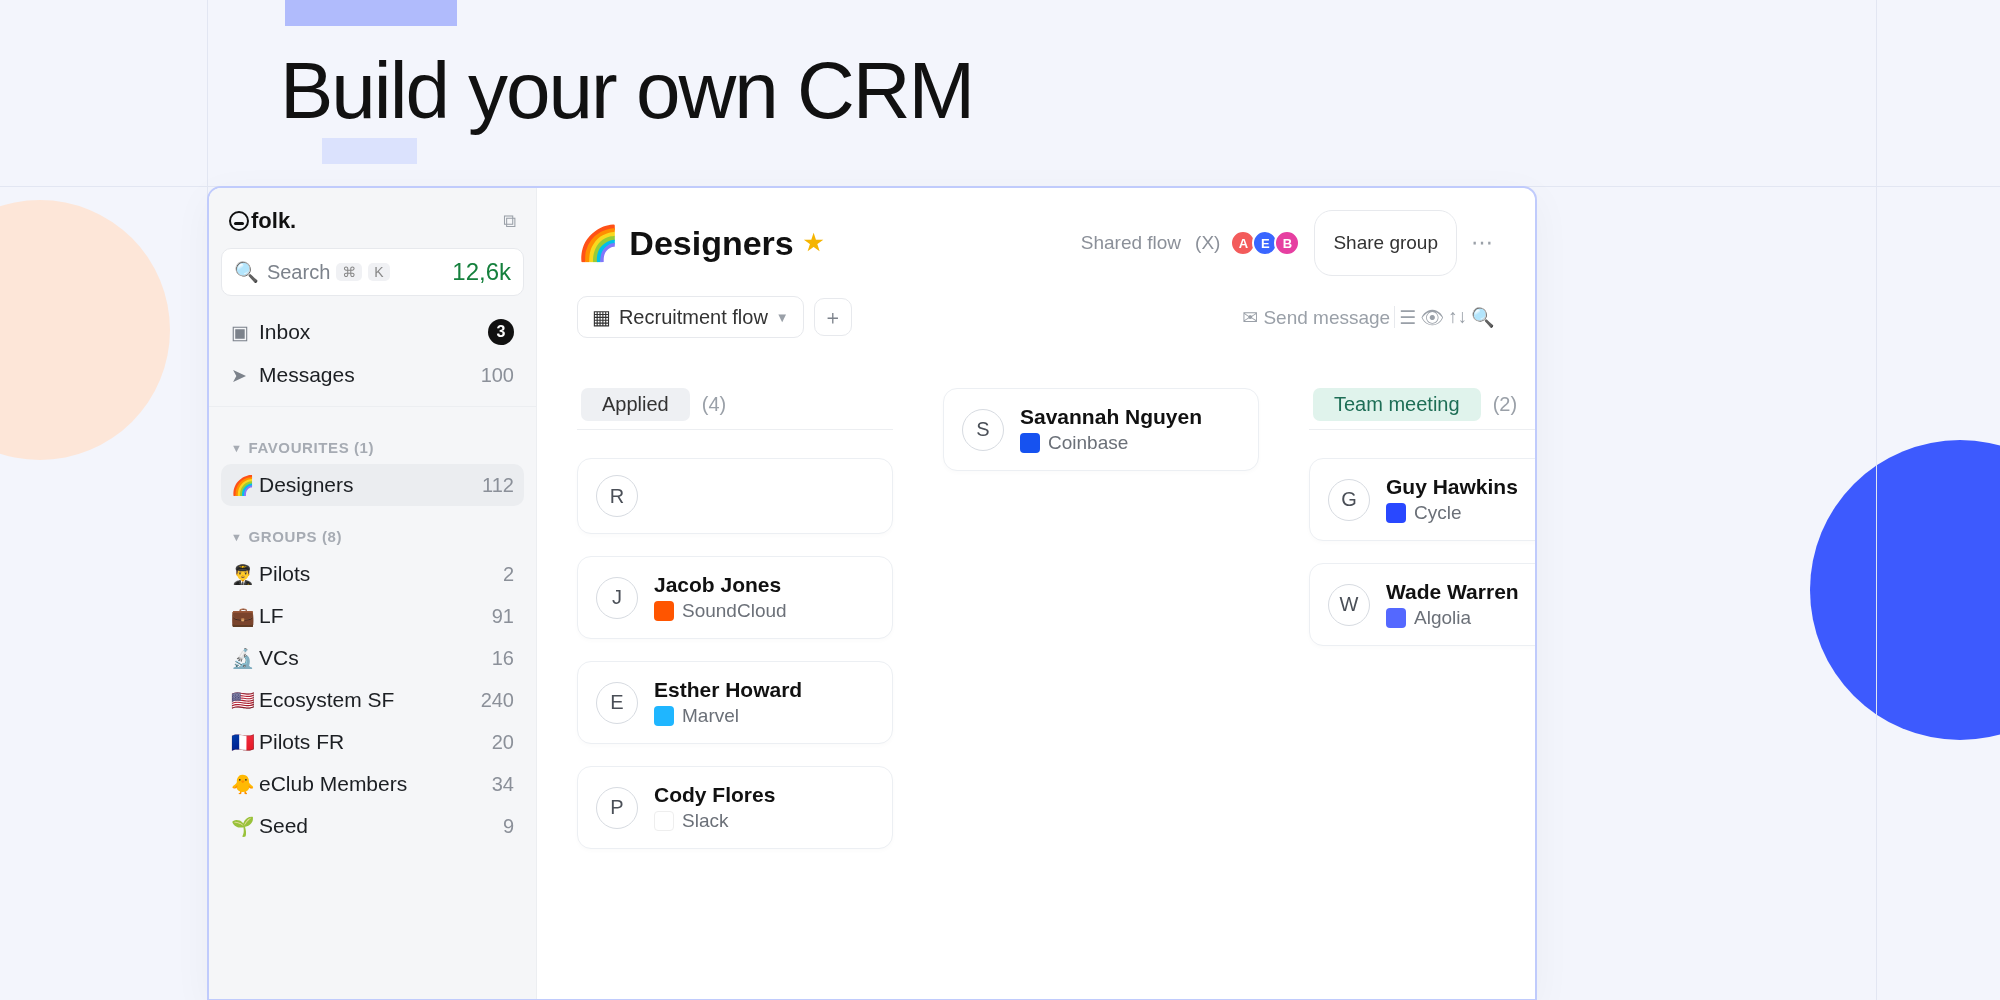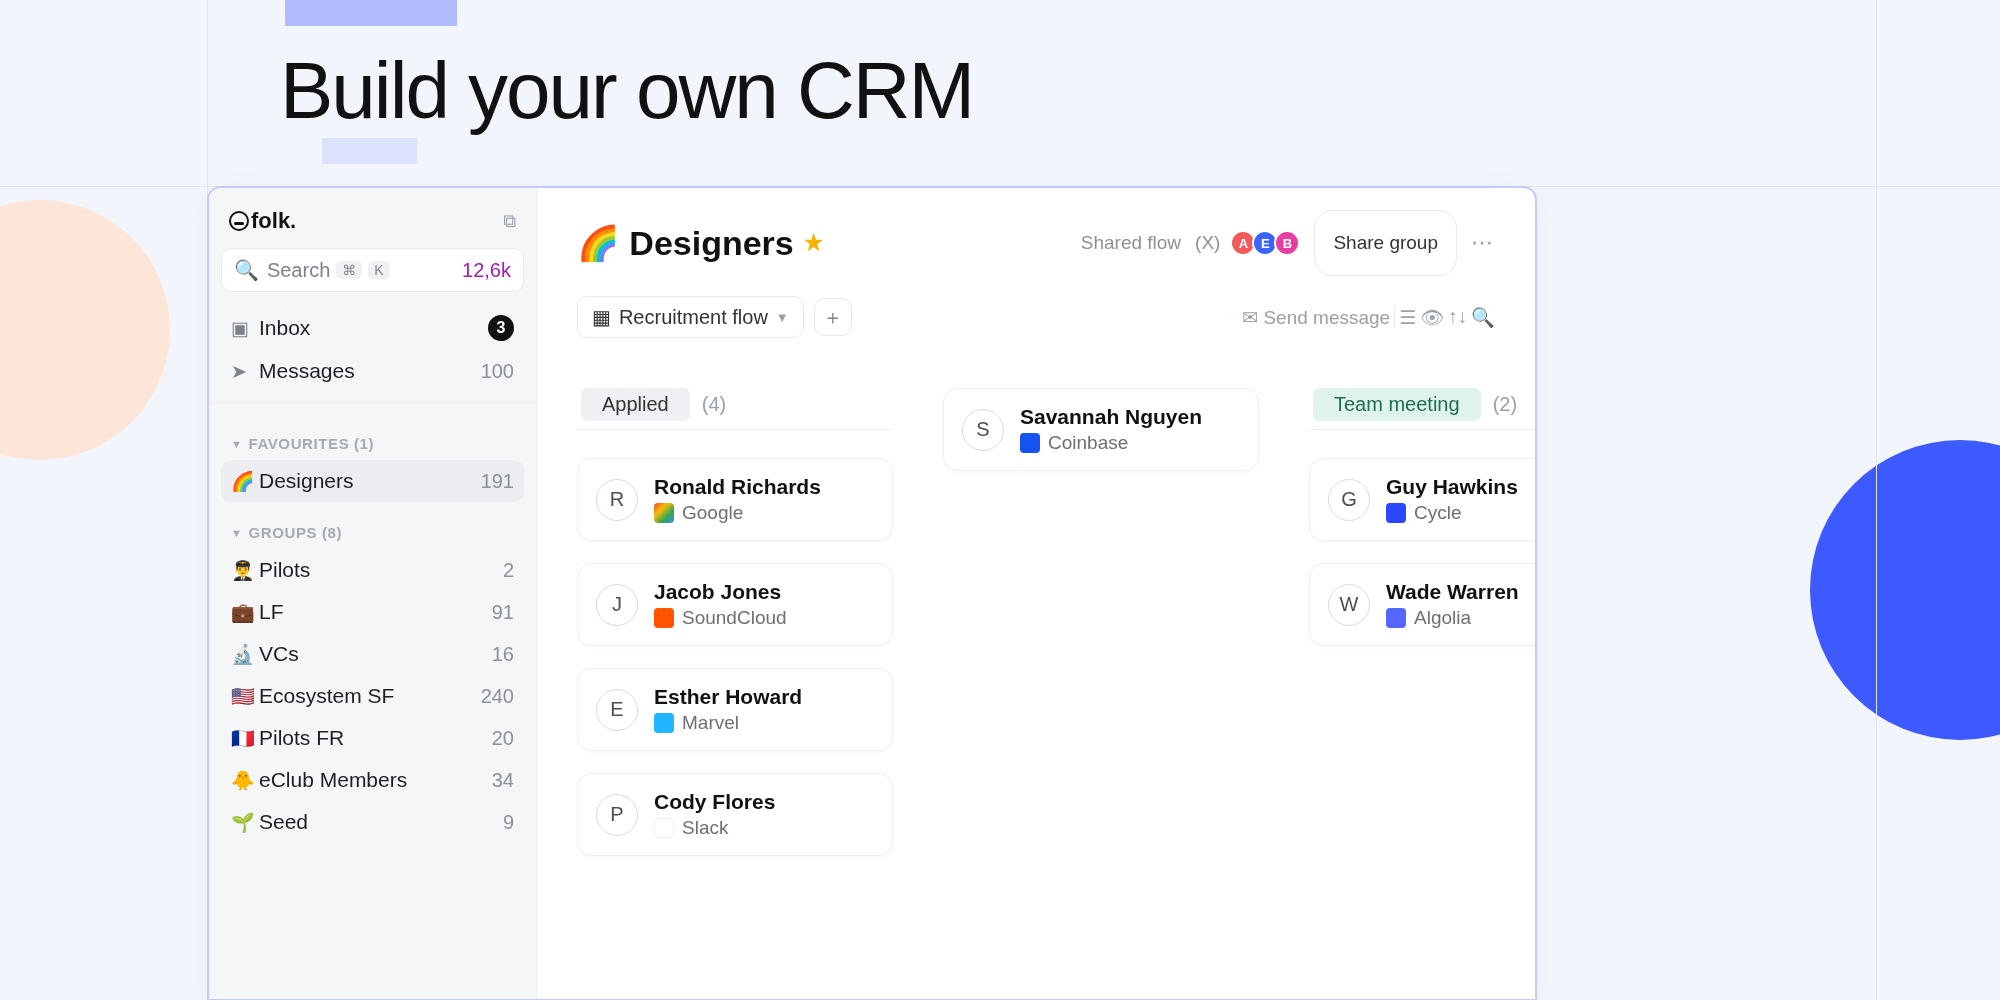--- a/index.html
+++ b/index.html
@@ -27,21 +27,21 @@
   .sidebar { width:328px; background:#f5f6f8; border-right:1px solid #eceef1; display:flex; flex-direction:column; padding:16px 12px; }
   .sb-top { display:flex; justify-content:space-between; align-items:center; padding:4px 8px 14px 8px;}
   .logo { font-weight:700; font-size:22px; color:#111; display:flex; align-items:center; gap:2px;}
   .logo-mark { display:inline-block; width:20px; height:20px; border:2.5px solid #111; border-radius:50%; position:relative;}
   .logo-mark::after{content:""; position:absolute; left:3px; right:3px; top:9px; height:2.5px; background:#111; border-radius:2px;}
   .collapse-icon { color:#9aa0a8; font-size:18px;}
 
   .search { display:flex; align-items:center; background:#fff; border:1px solid #e7e9ed; border-radius:10px; padding:9px 12px; font-size:20px; color:#7c828b;}
   .search .mg { margin-right:8px;}
   .kbd { background:#f0f1f4; border-radius:5px; padding:1px 6px; font-size:14px; color:#888; margin-left:6px;}
-  .search .count { margin-left:auto; color:#a21caf; font-size:20px;}
+  .search .count { margin-left:auto; color:#15803d; font-size:24px;}
 
   .sb-section { margin-top:14px;}
   .sb-row { display:flex; align-items:center; padding:9px 10px; border-radius:10px; font-size:21px; color:#1c1f23; cursor:pointer;}
   .sb-row .ic { width:28px; color:#7c828b; font-size:19px;}
   .sb-row .ct { margin-left:auto; color:#8b9099; font-size:20px;}
   .badge-dark { background:#111; color:#fff; border-radius:50%; width:26px; height:26px; display:flex; align-items:center; justify-content:center; font-size:16px; font-weight:700;}
   .sb-heading { font-size:15px; font-weight:700; color:#a6abb3; letter-spacing:0.6px; padding:22px 10px 8px 10px; display:flex; align-items:center; gap:6px;}
   .sb-heading .chev { font-size:11px; color:#a6abb3;}
   .sb-row.active { background:#ebedf0;}
   .emj { width:28px; font-size:19px;}
@@ -141,21 +141,21 @@
     <div class="divider"></div>
 
     <div class="sb-heading">
       <span class="chev">▼</span>
       <span>FAVOURITES (1)</span>
     </div>
     <div id="fav-list">
         <div class="sb-row active">
           <span class="emj">🌈</span>
     <span>Designers</span>
-    <span class="ct">191</span>
+    <span class="ct">112</span>
         </div>
       </div>
 
     <div class="sb-heading">
       <span class="chev">▼</span>
       <span>GROUPS (8)</span>
     </div>
     <div id="group-list">
         <div class="sb-row">
           <span class="emj">👨‍✈️</span>
@@ -233,27 +233,20 @@
     </div>
 
     <div class="board" id="board">
         <div class="col">
           <div class="col-head">
             <span class="tag grey">Applied</span>
     <span class="col-count">(4)</span>
           </div>
           <div class="card">
             <div class="cavatar">R</div>
-        <div>
-          <div class="cname">Ronald Richards</div>
-          <div class="ccomp">
-            <span class="cicon ci-google"></span>
-            <span>Google</span>
-          </div>
-        </div>
           </div>
           <div class="card">
             <div class="cavatar">J</div>
         <div>
           <div class="cname">Jacob Jones</div>
           <div class="ccomp">
             <span class="cicon ci-soundcloud"></span>
             <span>SoundCloud</span>
           </div>
         </div>

